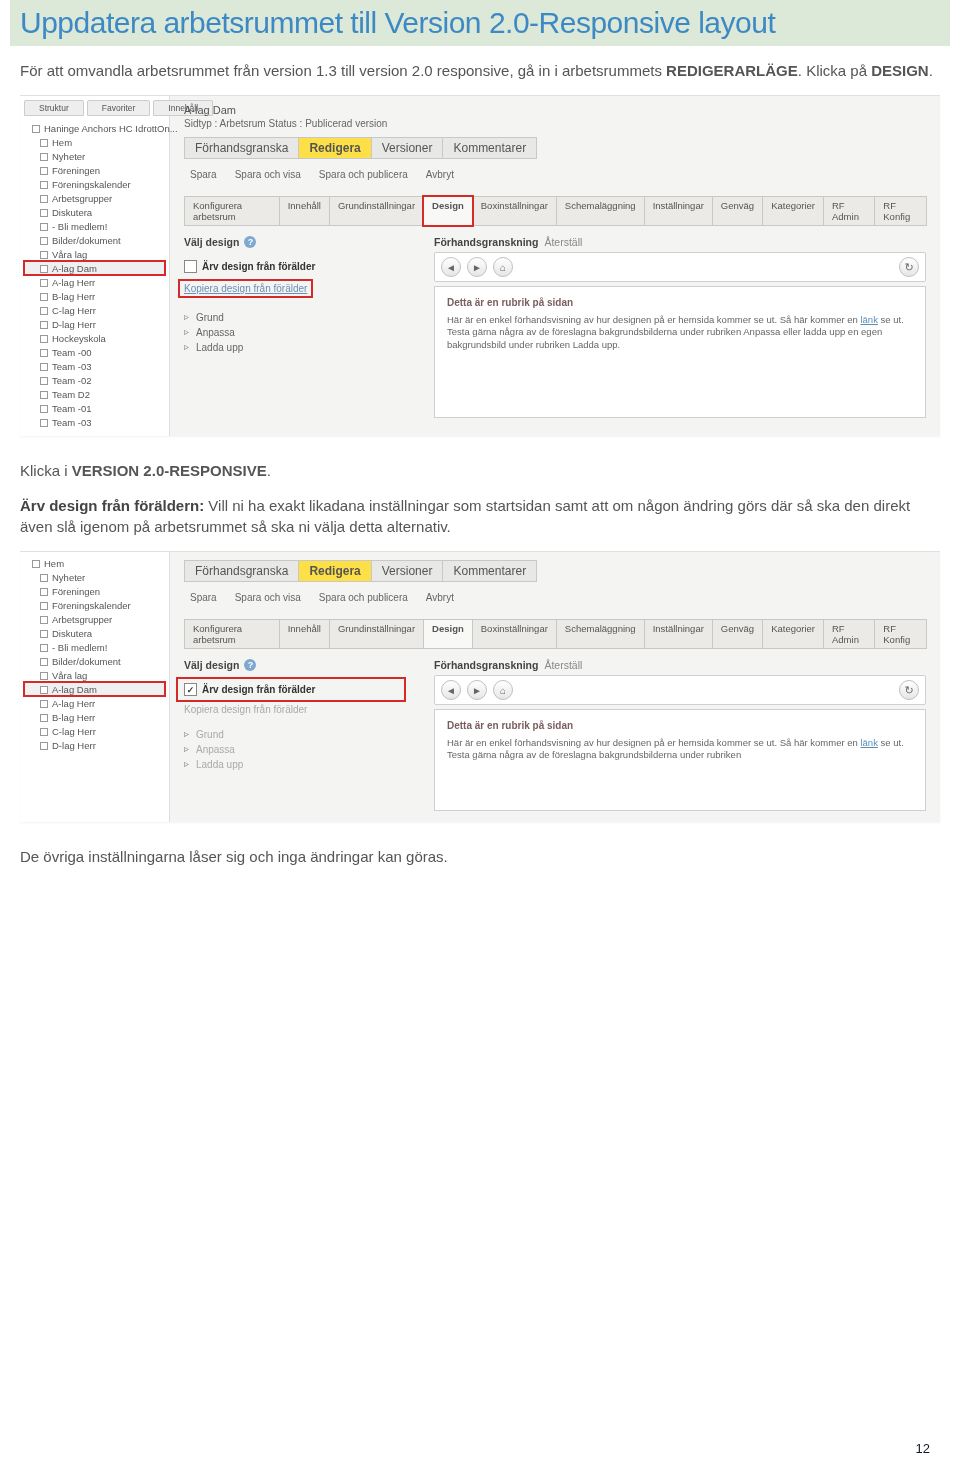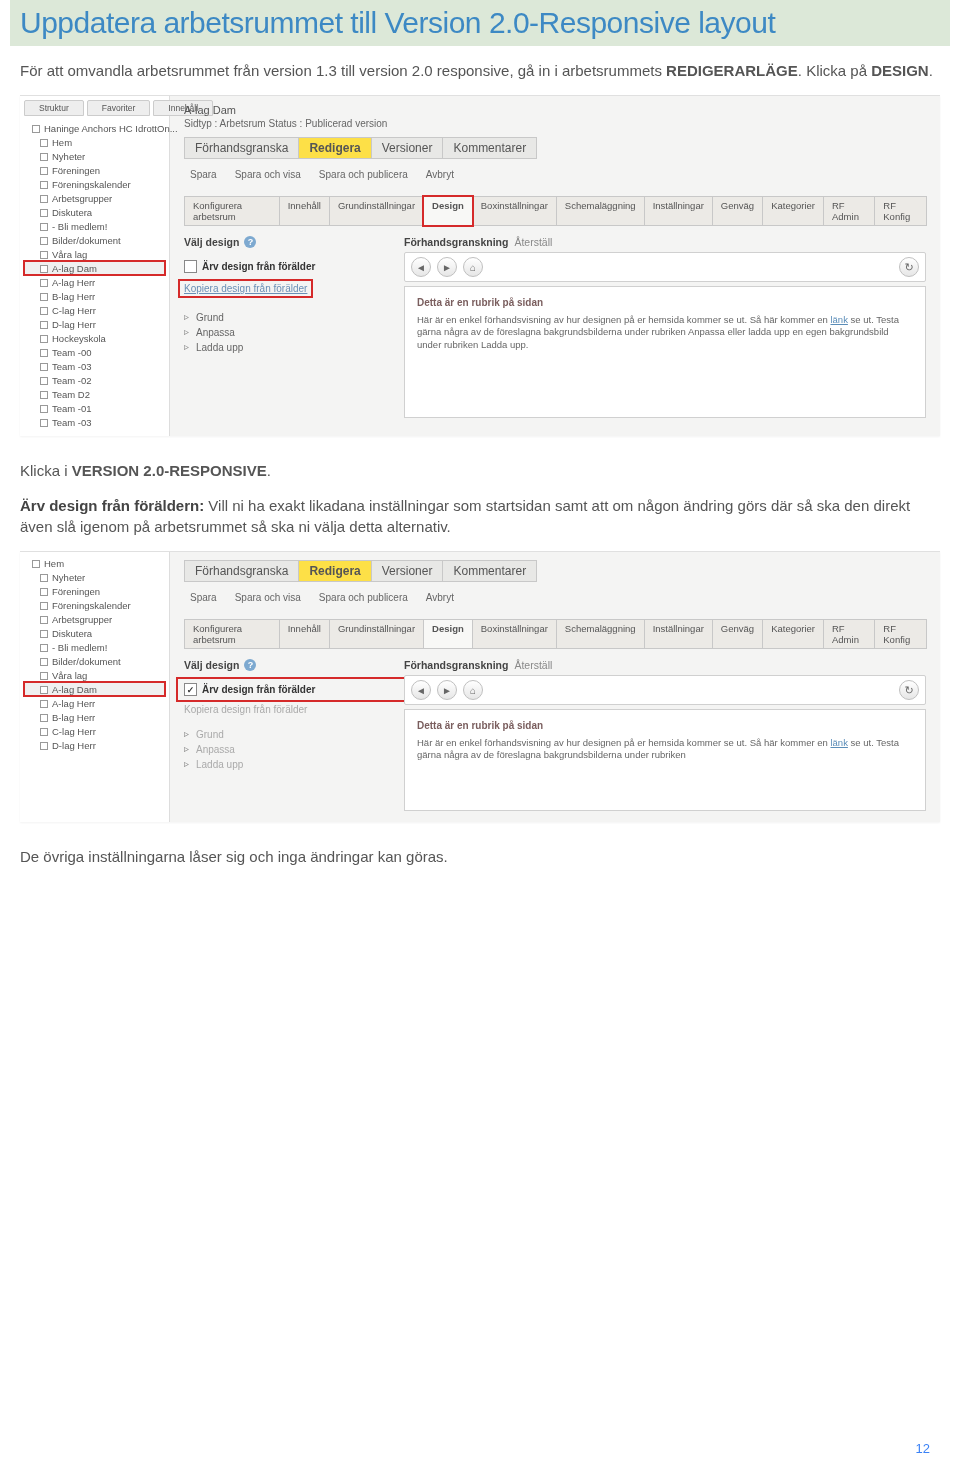--- a/index.html
+++ b/index.html
@@ -34,21 +34,21 @@
     line-height: 1.4;
     font-size: 15px;
     color: #555;
   }
   .strong-inline { font-weight: bold; color:#444; }
   .uc { font-weight: bold; }
   .page-num {
     position: absolute;
     bottom: 20px;
     right: 30px;
-    color: #3b82f6;
+    color: #0f172a;
     font-size: 13px;
   }
 
   
   .shot {
     margin: 10px 0 24px 0;
     background: #f4f4f3;
     border-top: 1px solid #e0e0e0;
     box-shadow: 0 1px 2px rgba(0,0,0,0.05);
     font-size: 10px;
@@ -163,20 +163,21 @@
     font-weight: bold;
   }
   .sub-tab-row .stab.boxed {
     outline: 2px solid #d52a2a;
     outline-offset: -1px;
     position: relative;
     z-index: 2;
   }
   .cols {
     display: flex;
+    gap: 30px;
     margin-top: 6px;
   }
   .col-left {
     width: 220px;
     font-size: 10px;
   }
   .col-left .hd {
     font-weight: bold;
     font-size: 10.5px;
     color: #444;

